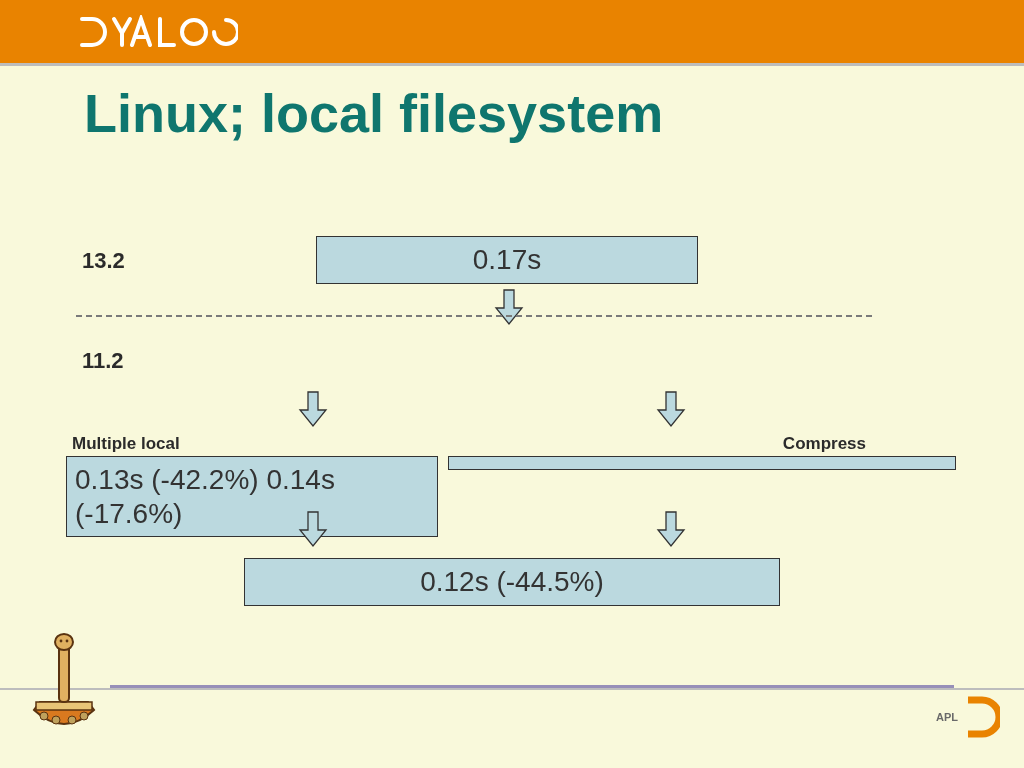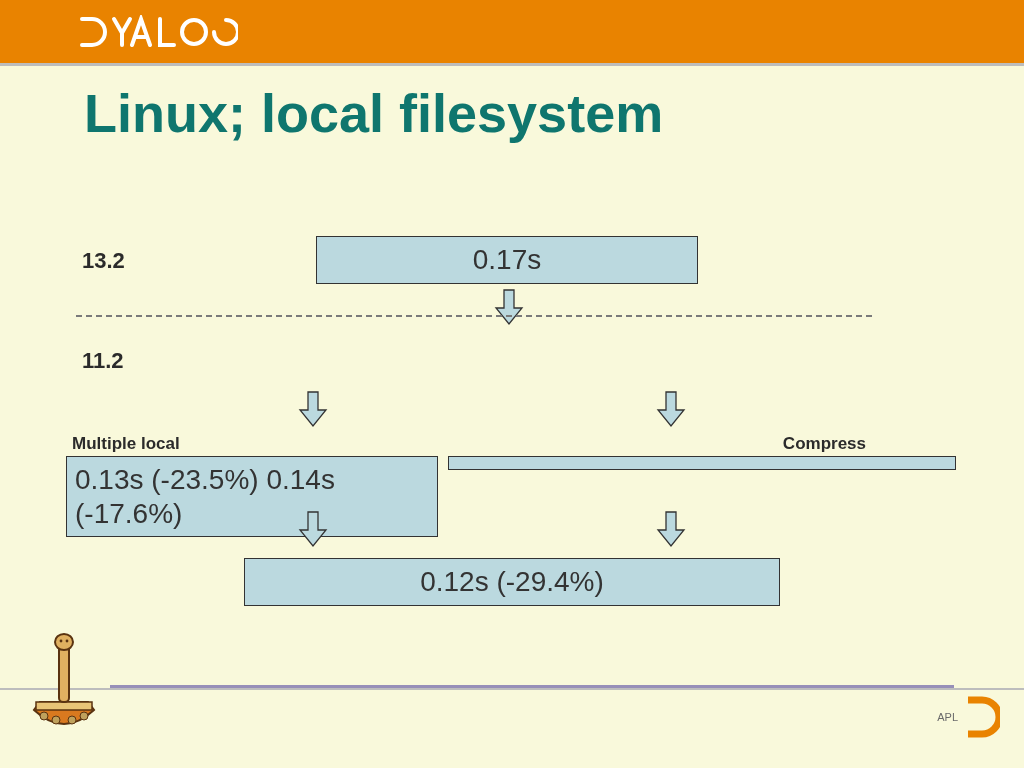--- a/index.html
+++ b/index.html
@@ -98,35 +98,35 @@
   </div>
   <div class="arrow" style="left:656px; top:390px;">
     <svg width="30" height="40" viewBox="0 0 30 40">
         <path d="M10 2 h10 v18 h8 l-13 16 l-13 -16 h8 z" fill="#bbd9df" stroke="#333" stroke-width="1.3"></path>
       </svg>
   </div>
 
   <div class="label-sm" style="left:72px; top:434px;">Multiple local</div>
   <div class="label-sm" style="right:70px; top:434px;">Compress</div>
 
-  <div class="box" style="left:66px; top:456px; width:372px; padding-left:8px;">0.13s (-23.5%)     0.14s (-17.6%)</div>
+  <div class="box" style="left:66px; top:456px; width:372px; padding-left:8px;">0.13s (-42.2%)     0.14s (-17.6%)</div>
   <div class="box" style="left:448px; top:456px; width:508px;"></div>
 
   <div class="arrow" style="left:298px; top:510px;">
     <svg width="30" height="40" viewBox="0 0 30 40">
         <path d="M10 2 h10 v18 h8 l-13 16 l-13 -16 h8 z" fill="#bbd9df" stroke="#333" stroke-width="1.3"></path>
       </svg>
   </div>
   <div class="arrow" style="left:656px; top:510px;">
     <svg width="30" height="40" viewBox="0 0 30 40">
         <path d="M10 2 h10 v18 h8 l-13 16 l-13 -16 h8 z" fill="#bbd9df" stroke="#333" stroke-width="1.3"></path>
       </svg>
   </div>
 
-  <div class="box center" style="left:244px; top:558px; width:536px;">0.12s (-29.4%)</div>
+  <div class="box center" style="left:244px; top:558px; width:536px;">0.12s (-44.5%)</div>
 
 </div>
 
 <div class="bottombar"></div>
 <div class="bottombar-inner"></div>
 
 <div class="ship">
   <svg width="80" height="110" viewBox="0 0 80 110">
     <path d="M10 78 q30 28 60 0 l-6 -8 h-48 z" fill="#d9791f" stroke="#5a3310" stroke-width="2"></path>
     <path d="M12 70 h56 v8 h-56 z" fill="#e8c477" stroke="#5a3310" stroke-width="1.5"></path>
@@ -135,17 +135,17 @@
     <circle cx="37" cy="9" r="1.4" fill="#5a3310"></circle>
       <circle cx="43" cy="9" r="1.4" fill="#5a3310"></circle>
     <circle cx="20" cy="84" r="4" fill="#bfa15c" stroke="#5a3310"></circle>
     <circle cx="32" cy="88" r="4" fill="#bfa15c" stroke="#5a3310"></circle>
     <circle cx="48" cy="88" r="4" fill="#bfa15c" stroke="#5a3310"></circle>
     <circle cx="60" cy="84" r="4" fill="#bfa15c" stroke="#5a3310"></circle>
   </svg>
 </div>
 
 <div class="apl-logo">
-  <span style="font-size:11px; font-weight:400; color:#6a6a6a;">APL</span>
+  <span style="font-size:11px; font-weight:700; color:#6a6a6a;">APL</span>
   <svg width="38" height="42" viewBox="0 0 38 42">
     <path d="M6 4 h14 a17 17 0 0 1 0 34 h-14" fill="none" stroke="#e98300" stroke-width="7" stroke-linecap="butt"></path>
   </svg>
 </div>
 
 </body></html>

